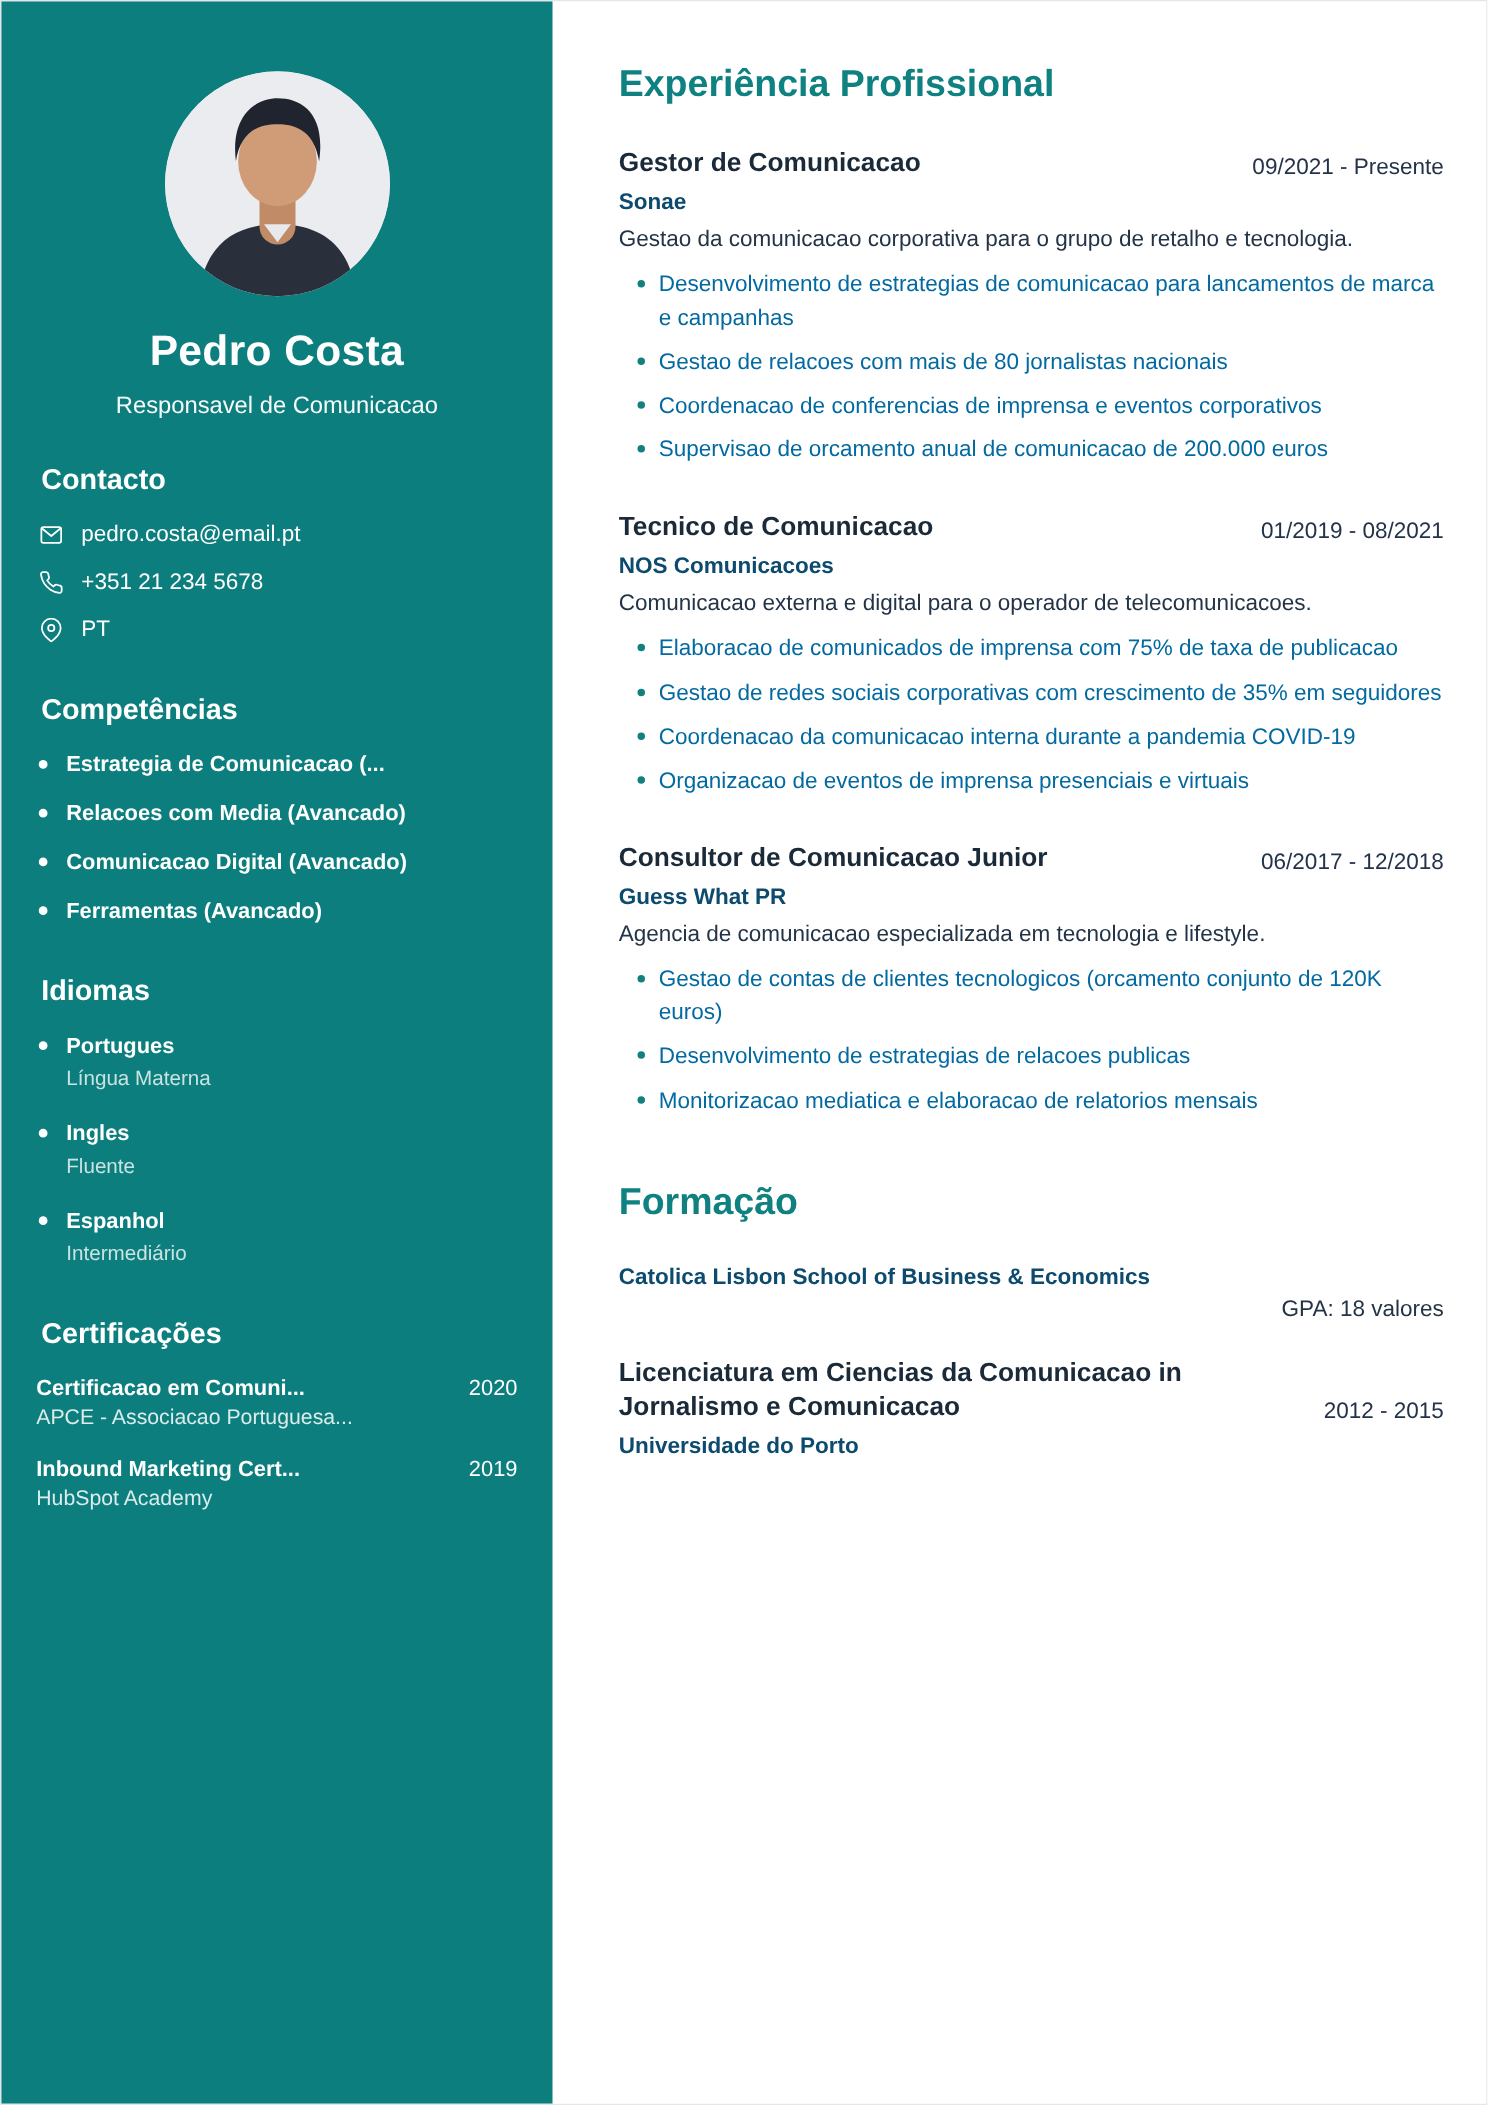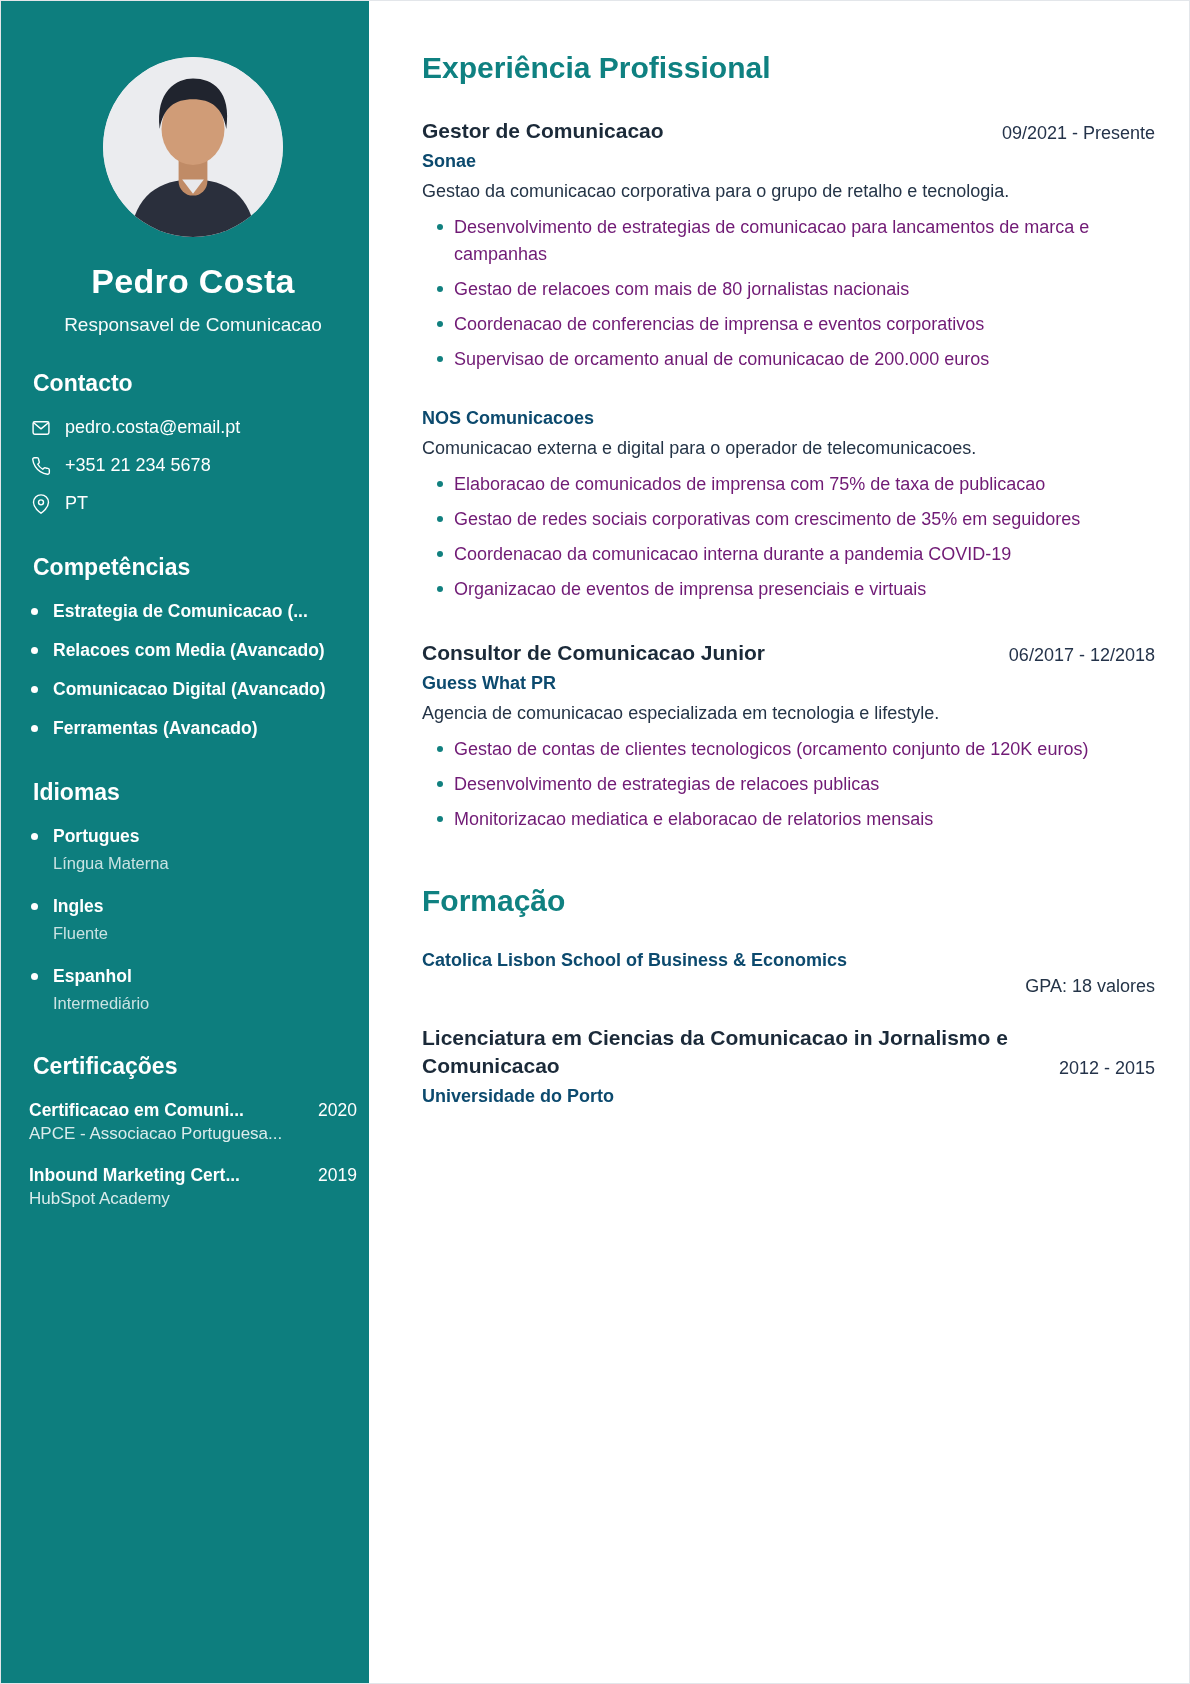--- a/index.html
+++ b/index.html
@@ -6,23 +6,23 @@
   .page {
     width:1190px; height:1684px; box-sizing:border-box;
     display:flex; background:#ffffff;
     border:1px solid #e3e6ea;
     font-family:"Liberation Sans", sans-serif;
     color:#243447; overflow:hidden;
   }
 
   
   .sidebar {
-    width:368px; flex-shrink:0; box-sizing:border-box;
+    width:441px; flex-shrink:0; box-sizing:border-box;
     background:#0d7e7e; color:#ffffff;
-    padding:56px 12px 40px 28px;
+    padding:56px 28px 40px 28px;
   }
   .photo-wrap { width:180px; height:180px; border-radius:50%; margin:0 auto; overflow:hidden; background:#ebecef; }
   .photo-wrap svg { display:block; width:100%; height:100%; }
   .name { font-size:34px; font-weight:bold; text-align:center; margin:25px 0 0 0; letter-spacing:.3px; }
   .subtitle { font-size:19px; text-align:center; margin-top:13px; color:rgba(255,255,255,.97); }
   .side-h { font-size:23px; font-weight:bold; margin:40px 0 20px 4px; }
   .side-h.first { margin-top:34px; }
 
   .contact-row { display:flex; align-items:center; gap:14px; font-size:18px; margin:0 0 17px 2px; }
   .contact-row .ic { width:20px; height:20px; flex-shrink:0; }
@@ -47,21 +47,21 @@
   .section-title { color:#0f8181; font-size:30px; font-weight:bold; margin:0 0 32px 0; }
   .section-title.edu { margin-top:52px; }
 
   .job { margin-bottom:36px; }
   .head-row { display:flex; justify-content:space-between; align-items:flex-end; gap:24px; }
   .head-row h3 { font-size:21px; font-weight:bold; color:#1b2a39; margin:0; line-height:1.3; }
   .dates { font-size:18px; color:#24334a; white-space:nowrap; flex-shrink:0; }
   .company { color:#0c4a6e; font-size:18px; font-weight:bold; margin-top:7px; }
   .summary { font-size:18px; color:#243447; margin:7px 0 0 0; line-height:1.4; }
   ul.bullets { list-style:none; margin:10px 0 0 0; padding:0; }
-  ul.bullets li { position:relative; padding-left:32px; font-size:18px; line-height:1.45; margin-bottom:9px; color:#701a75; }
+  ul.bullets li { position:relative; padding-left:32px; font-size:18px; line-height:1.45; margin-bottom:9px; color:#0369a1; }
   ul.bullets li::before { content:""; position:absolute; left:15px; top:10px; width:6px; height:6px; border-radius:50%; background:#11807f; }
 
   .edu-entry { margin-bottom:27px; }
   .edu-entry .head-row h3 { max-width:600px; }
   .edu-extra { font-size:18px; color:#243447; margin-top:5px;text-align:right; }
   .edu-extra:empty { display:none; }
 </style>
 </head>
 <body>
 
@@ -212,20 +212,24 @@
               <li><span>Gestao de relacoes com mais de 80 jornalistas nacionais</span></li>
 
               <li><span>Coordenacao de conferencias de imprensa e eventos corporativos</span></li>
 
               <li><span>Supervisao de orcamento anual de comunicacao de 200.000 euros</span></li>
 
           </ul>
         </article>
 
         <article class="job">
+          <div class="head-row">
+            <h3>Tecnico de Comunicacao</h3>
+            <span class="dates">01/2019 - 08/2021</span>
+          </div>
           <div class="company">NOS Comunicacoes</div>
           <p class="summary">Comunicacao externa e digital para o operador de telecomunicacoes.</p>
           <ul class="bullets">
 
               <li><span>Elaboracao de comunicados de imprensa com 75% de taxa de publicacao</span></li>
 
               <li><span>Gestao de redes sociais corporativas com crescimento de 35% em seguidores</span></li>
 
               <li><span>Coordenacao da comunicacao interna durante a pandemia COVID-19</span></li>
 

